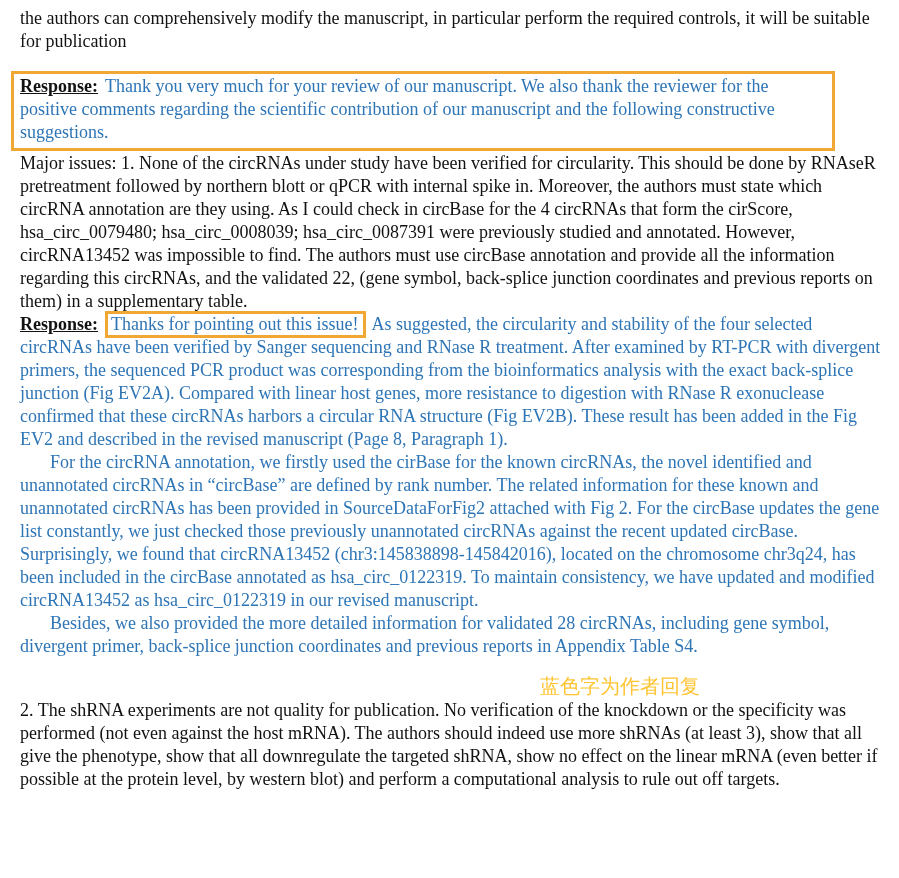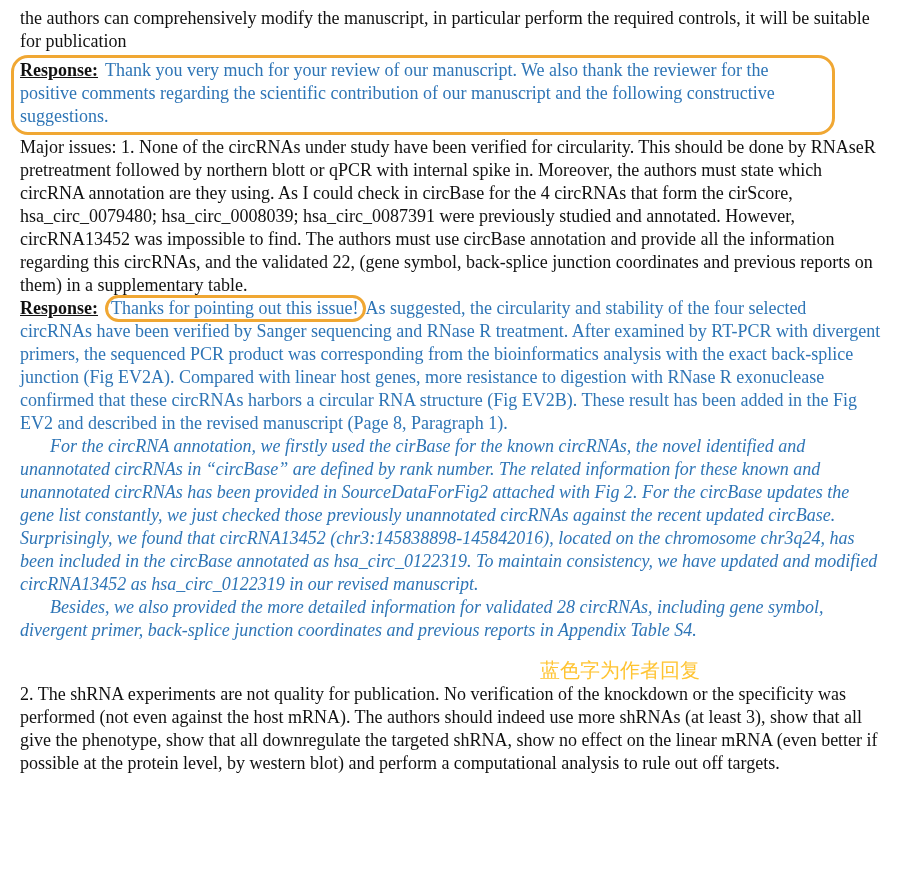--- a/index.html
+++ b/index.html
@@ -1,15 +1,15 @@
 <!DOCTYPE html>
 <html style="--text-color: #111111; --reply-color: #2e75b6; --highlight-border: #f0a733; --annotation-color: #ffc432;"><head>
 <meta charset="utf-8">
 <style>
-  * { box-sizing: border-box; border-radius: 17px; }
+  * { box-sizing: border-box; }
   html, body { margin: 0; padding: 0; background: #ffffff; }
   .page {
     position: relative;
     width: 899px;
     min-height: 878px;
     background: #ffffff;
     padding: 7px 18px 6px 20px;
     font-family: "Liberation Serif", serif;
     font-size: 18px;
     line-height: 23px;
@@ -18,29 +18,30 @@
   .para { margin: 0; }
   .blue { color: var(--reply-color, #2e75b6); }
   .resp-label {
     font-weight: bold;
     text-decoration: underline;
     color: var(--text-color, #111111);
     margin-right: 7px;
   }
   .highlight-box {
     border: 3px solid var(--highlight-border, #f0a733);
-    margin: 2px 46px 1px -9px;
+    margin: 18px 46px 1px -9px;
     padding: 1px 8px 4px 6px;
   }
   .inline-highlight {
     border: 3px solid var(--highlight-border, #f0a733);
     padding: 0 4px 1px 3px;
+    margin-right: 6px;
   }
   .gap-above { }
-  .indent-first { text-indent: 30px; font-style: italic; }
+  .indent-first { text-indent: 30px; }
   .annotation {
     display: block;
     width: fit-content;
     margin: 16px 0 1px 520px;
     color: var(--annotation-color, #ffc432);
     font-family: "DejaVu Sans", sans-serif;
     font-size: 20px;
     line-height: 24px;
   }
 </style>

